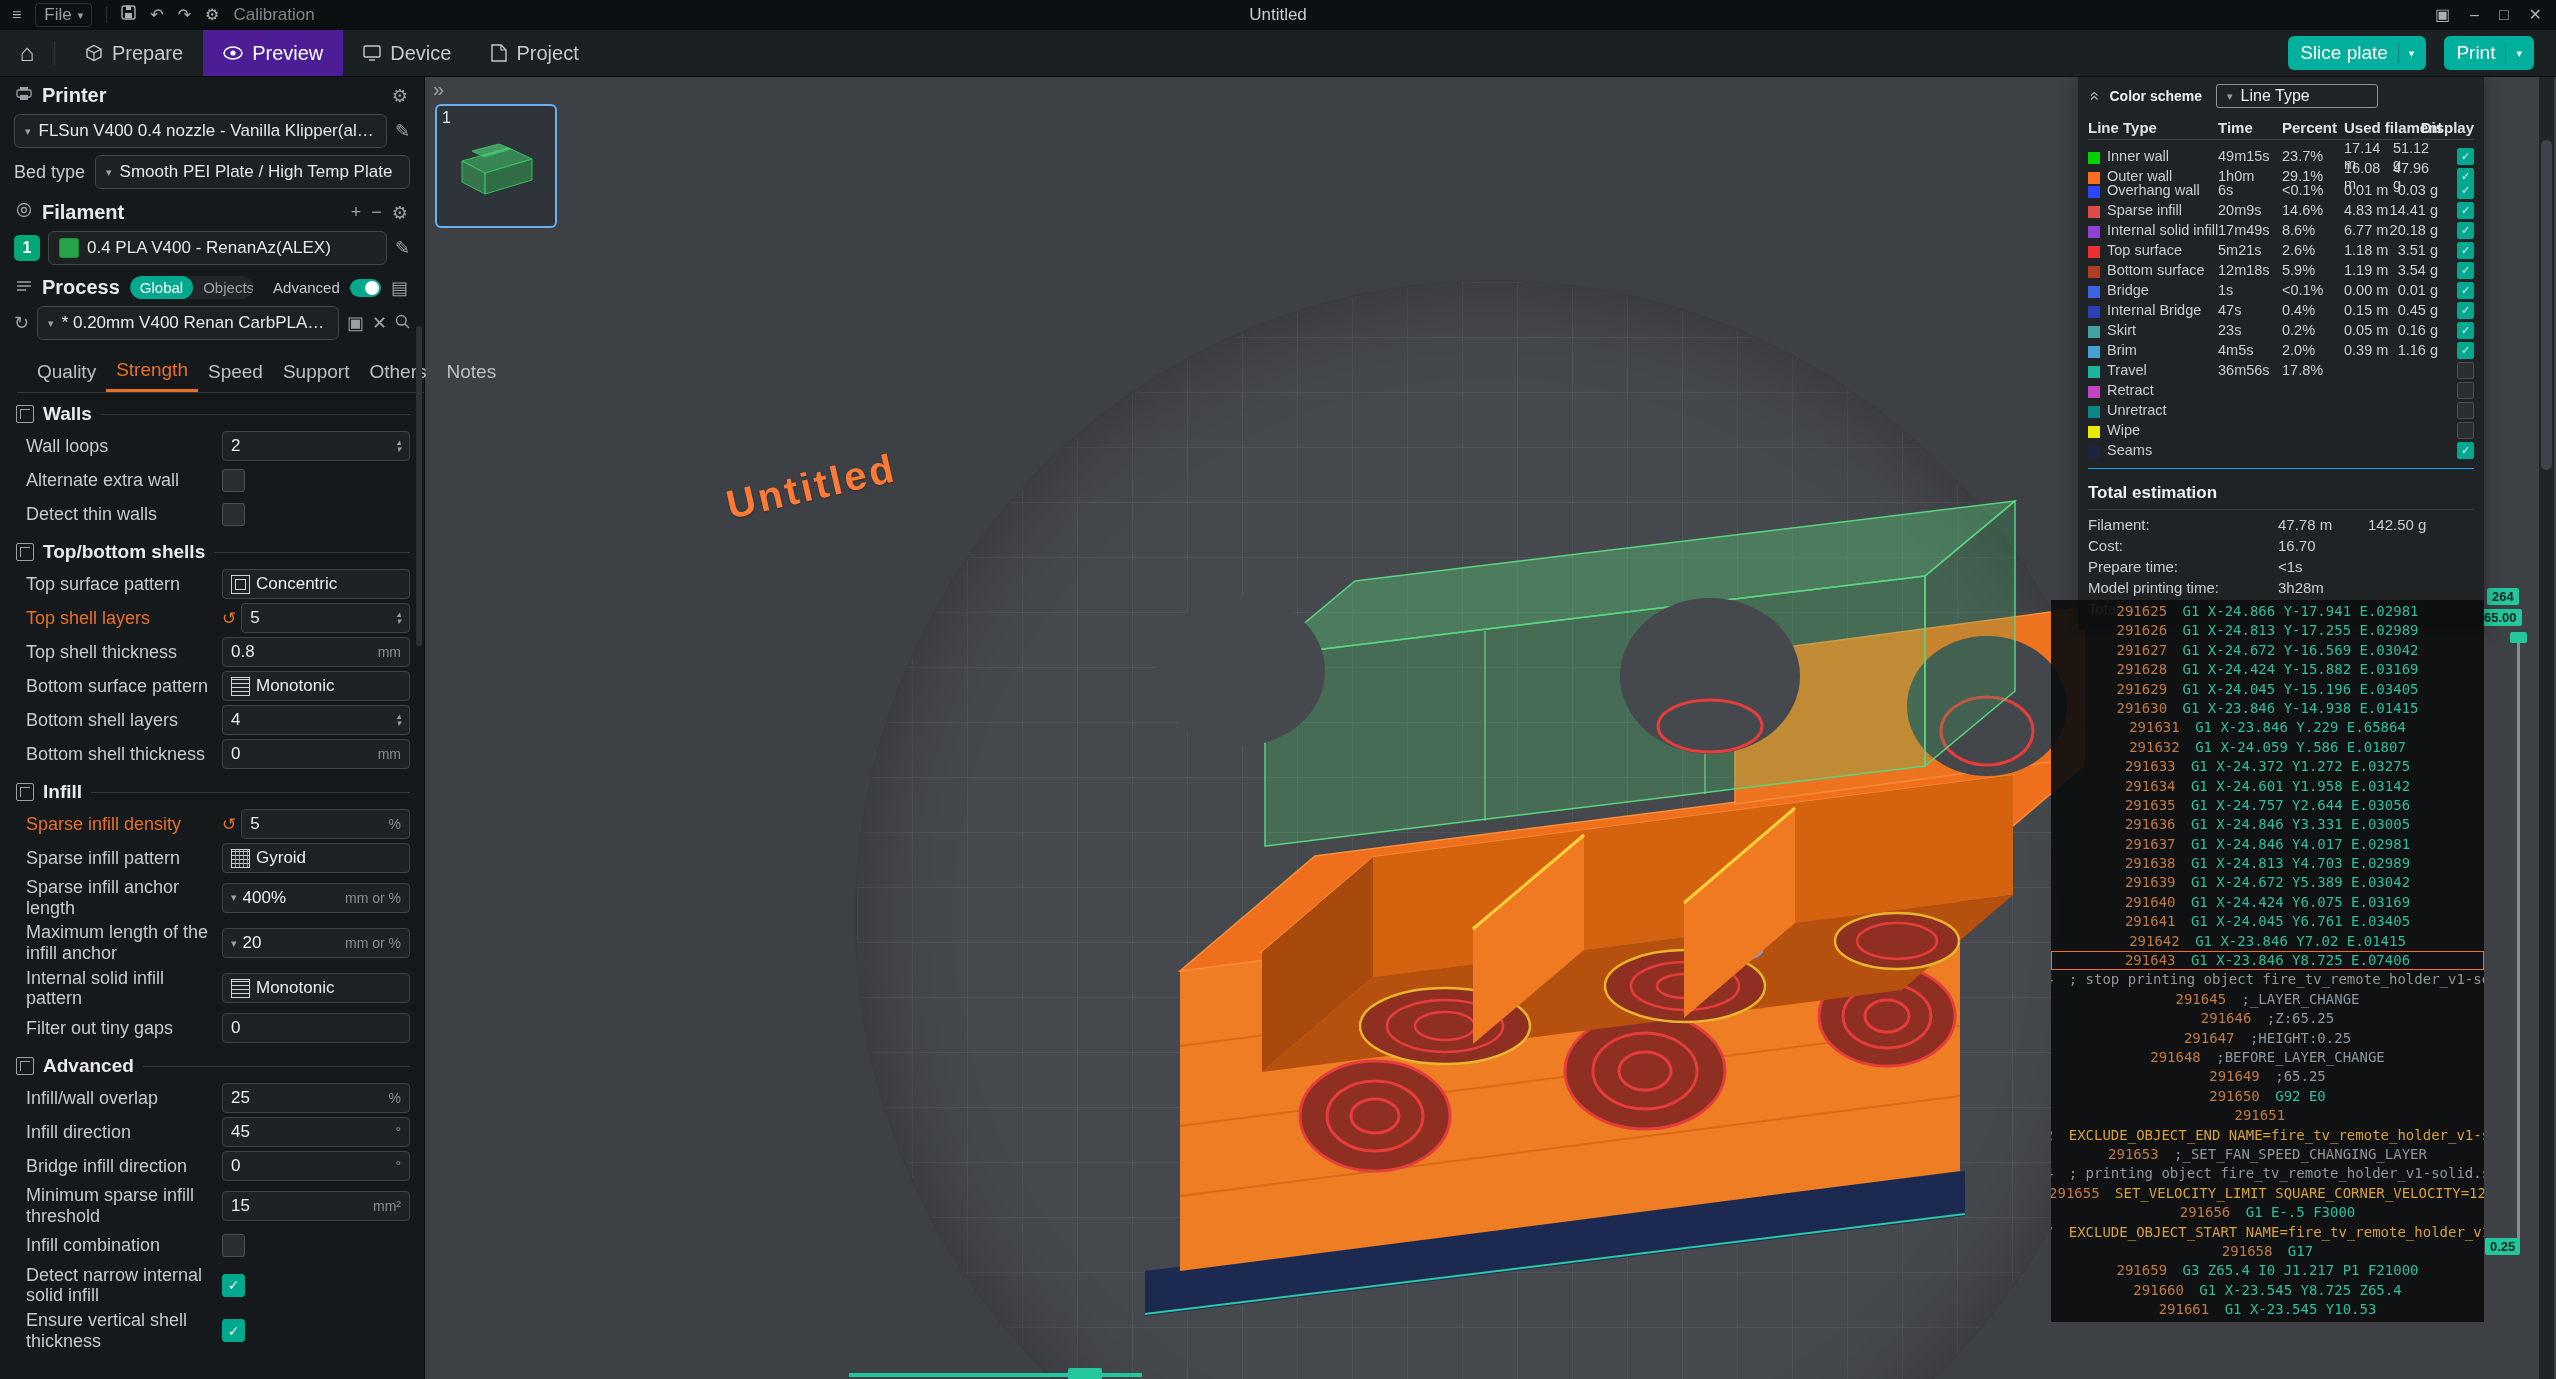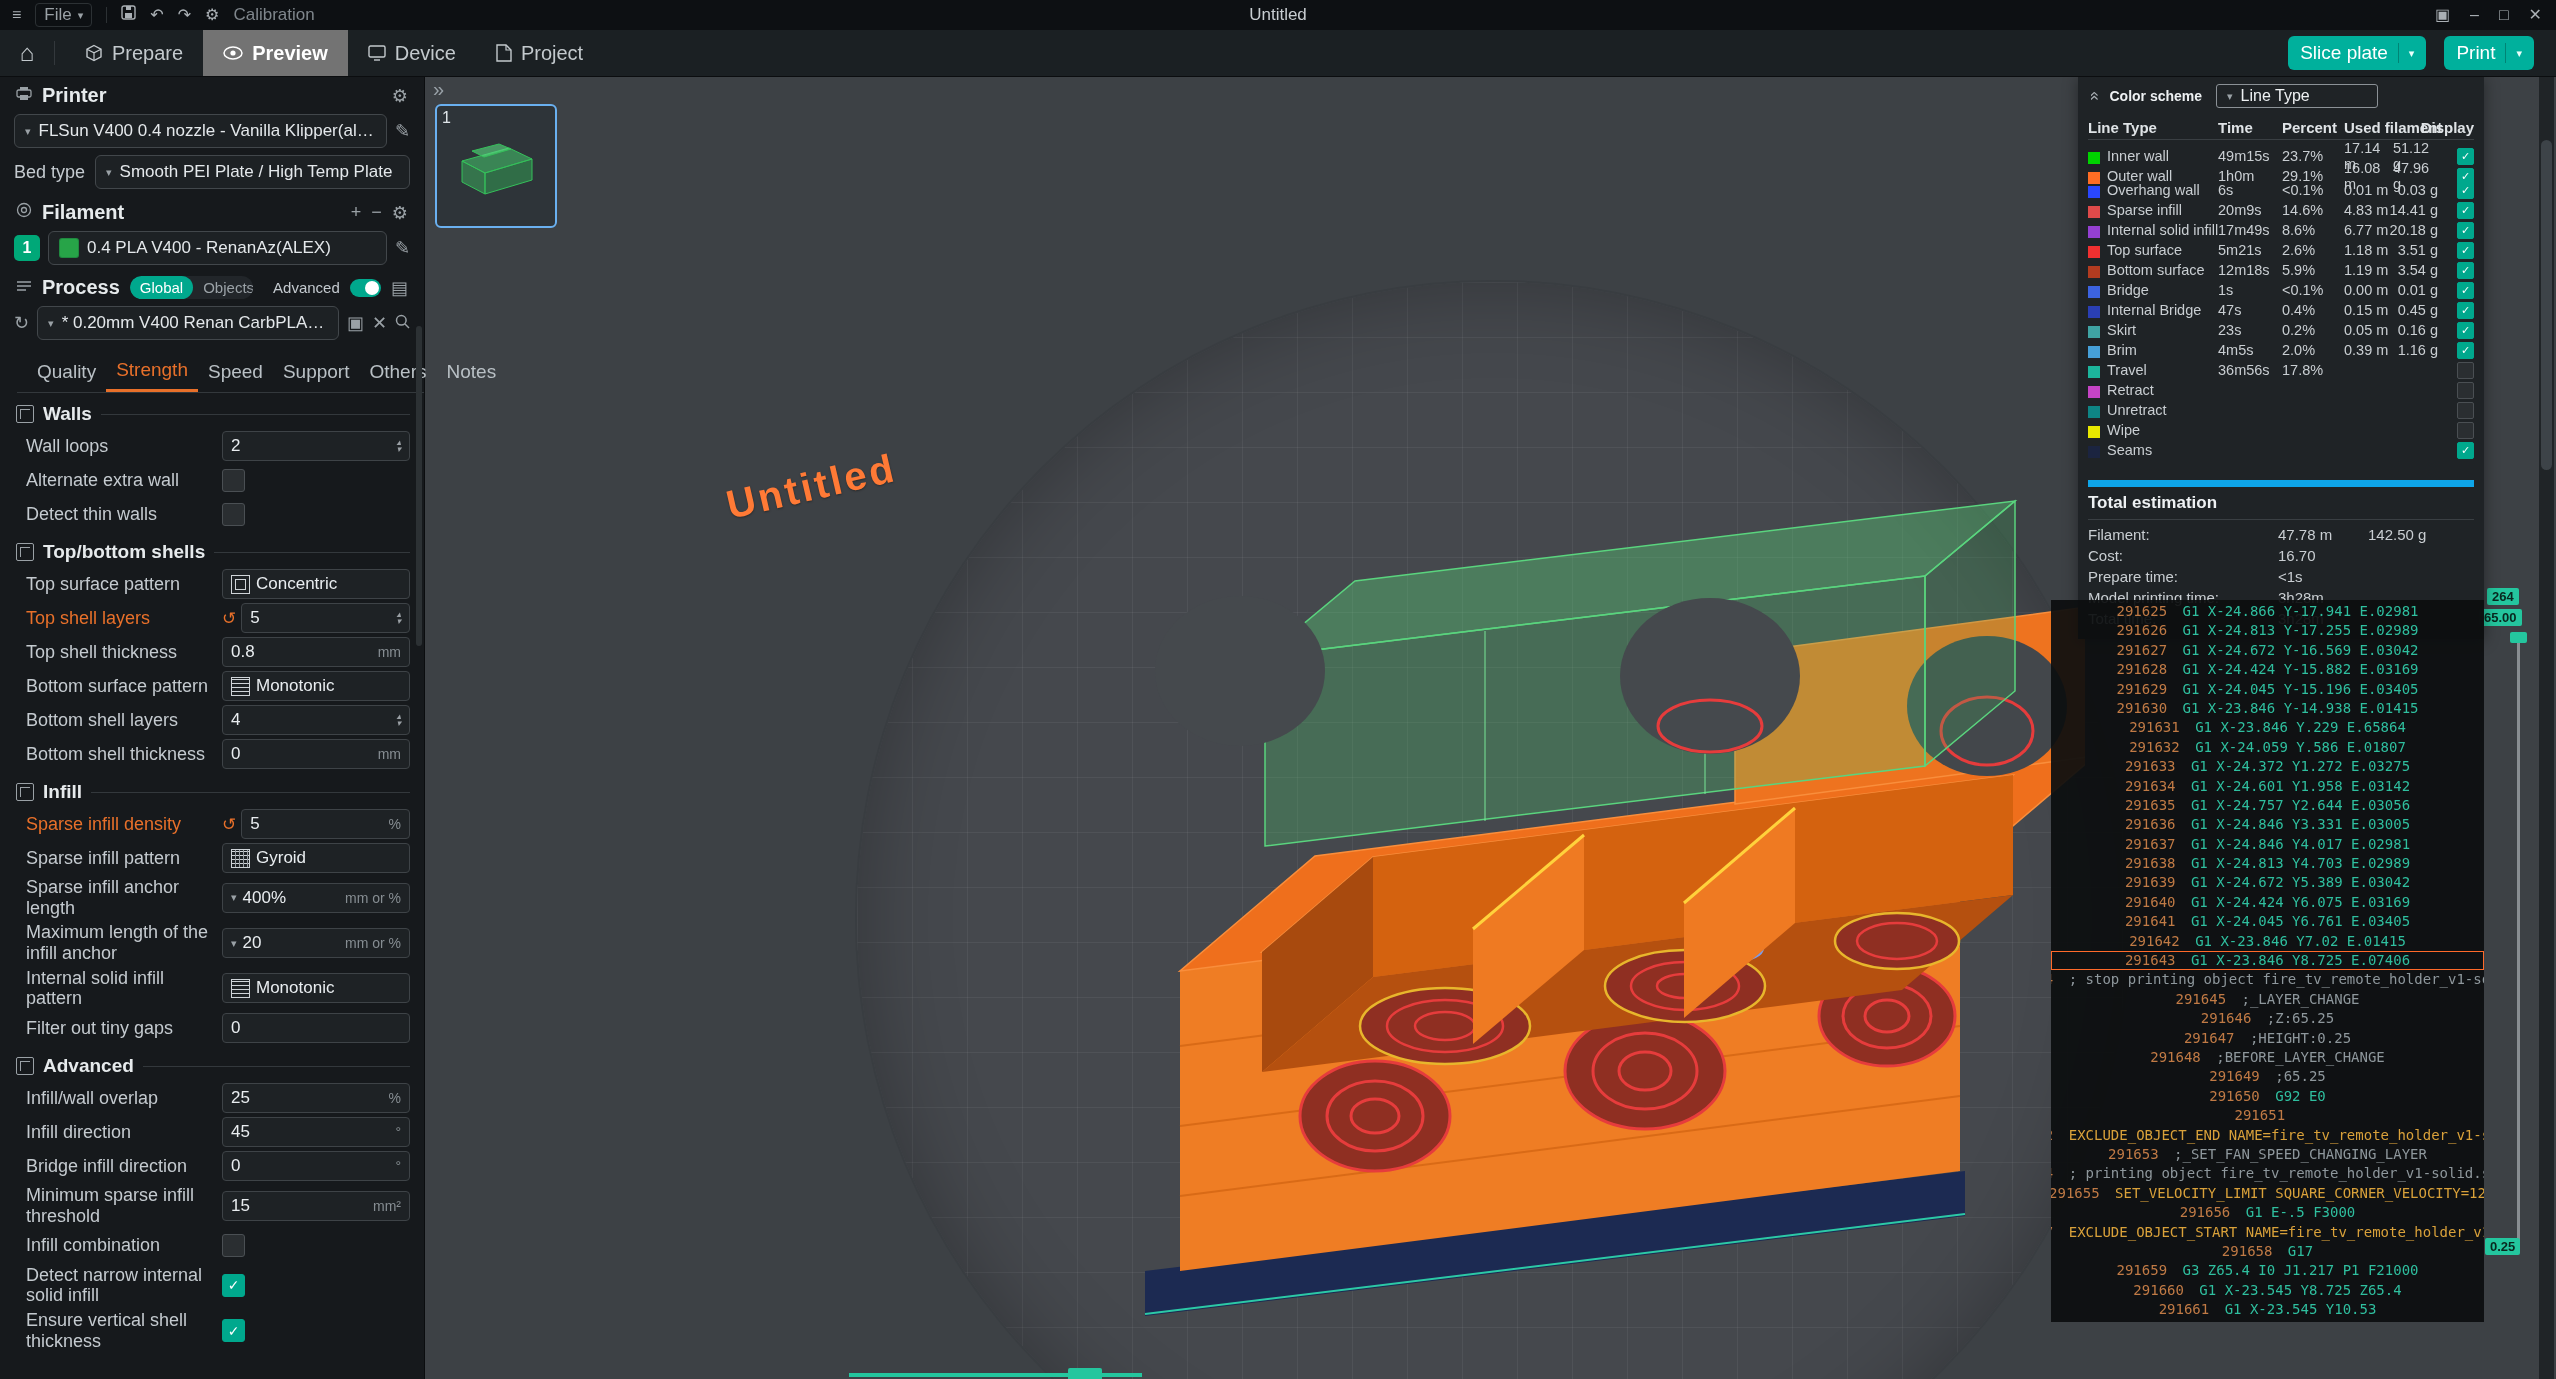--- a/index.html
+++ b/index.html
@@ -14,21 +14,21 @@
   .mb-sep{width:1px;height:16px;background:#2c3134;}
   .mb-cal{color:#7f868c;}
   .mb-title{position:absolute;left:0;right:0;text-align:center;color:#c8cdd1;}
   .mb-right{margin-left:auto;display:flex;align-items:center;gap:20px;padding-right:14px;position:relative;z-index:2;}
   
   .toolbar{position:absolute;left:0;top:30px;width:2556px;height:46px;background:#1b2023;display:flex;
     align-items:center;z-index:30;border-bottom:1px solid #0b0d0f;}
   .tb-home{width:54px;text-align:center;font-size:24px;color:#c3c9cd;}
   .tb-sep{width:1px;height:24px;background:#33383c;margin-right:10px;}
   .tb-tab{display:flex;align-items:center;gap:9px;padding:0 20px;height:46px;color:#c3c9cd;font-size:20px;}
-  .tb-tab.active{background:#737373;color:#fff;font-weight:bold;}
+  .tb-tab.active{background:#4c1d95;color:#fff;}
   .tb-tab svg{display:block;}
   .tb-actions{margin-left:auto;display:flex;gap:18px;padding-right:22px;}
   .btn{display:flex;align-items:center;height:34px;background:#00b09c;border-radius:6px;color:#fff;
     font-size:19px;padding:0 12px;gap:10px;}
   .btn .btn-sep{width:1px;height:20px;background:rgba(0,0,0,.25);}
   .btn .cd{color:#eafffb;}
   
   .sidebar{position:absolute;left:0;top:76px;width:424px;bottom:0;background:#16191c;z-index:20;
     color:#c4cacf;border-right:1px solid #0b0d0f;}
   .sb-head{display:flex;align-items:center;gap:10px;padding:8px 16px 4px 16px;color:#e6eaec;
@@ -107,21 +107,21 @@
     padding:2px 10px;font-size:16px;color:#eef1f3;min-width:140px;}
   .lt-grid{display:grid;grid-template-columns:130px 64px 62px 100px 30px;align-items:center;}
   .lt-cols{font-size:15px;font-weight:bold;color:#dfe3e6;padding:3px 0;border-bottom:1px solid #3a3f43;}
   .lt-row{height:20px;font-size:14.5px;}
   .lt-name{display:flex;align-items:flex-end;gap:7px;white-space:nowrap;overflow:hidden;}
   .lt-sq{width:12px;height:12px;flex:none;}
   .lt-fil{display:flex;justify-content:space-between;padding-right:6px;}
   .ltchk{width:15px;height:15px;background:#2a2e31;border:1px solid #4a4f53;border-radius:2px;
     display:flex;align-items:center;justify-content:center;color:#fff;font-size:11px;justify-self:end;}
   .ltchk.on{background:#00a88d;border-color:#00a88d;}
-  .lt-totals{border-top:7px solid #0ea5e9;margin-top:20px;padding-top:6px;}
+  .lt-totals{border-top:1px solid #0ea5e9;margin-top:8px;padding-top:14px;}
   .lt-tot-title{font-size:17px;font-weight:bold;color:#eef1f3;padding-bottom:6px;border-bottom:1px solid #3a3f43;margin-bottom:4px;}
   .tot-row{display:grid;grid-template-columns:190px 90px 1fr;font-size:15px;height:21px;align-items:center;}
   
   .gcode{position:absolute;left:2051px;top:600px;width:433px;height:722px;background:rgba(12,14,15,.93);
     z-index:10;font-family:"DejaVu Sans Mono",monospace;font-size:14px;padding:2px 0;box-sizing:border-box;overflow:hidden;}
   .gline{display:flex;height:19.4px;line-height:19.4px;padding:0 2px;white-space:nowrap;justify-content:center;}
   .gline.hl{outline:1px solid #ff6a2a;outline-offset:-1px;}
   .gnum{width:66px;flex:none;color:#c07a45;}
   .g-cmd{color:#2fbf9f;} .g-cmt{color:#8e979c;} .g-mac{color:#d9a13a;}
   

